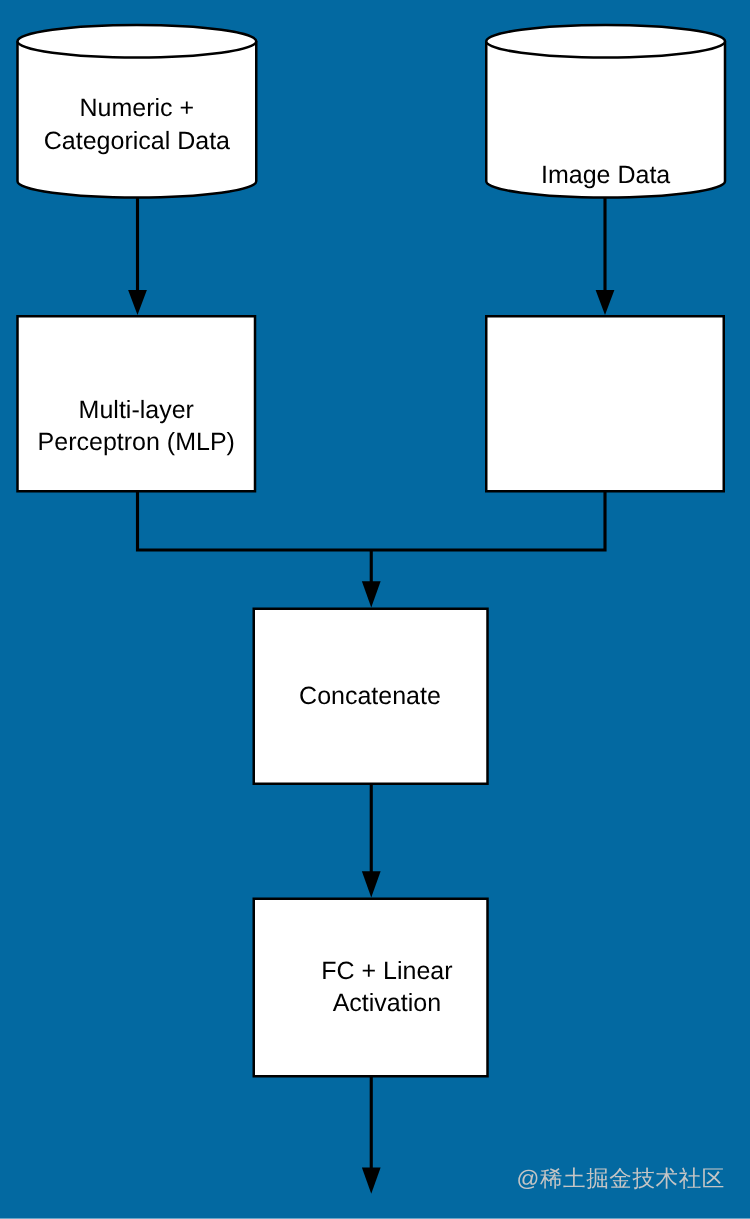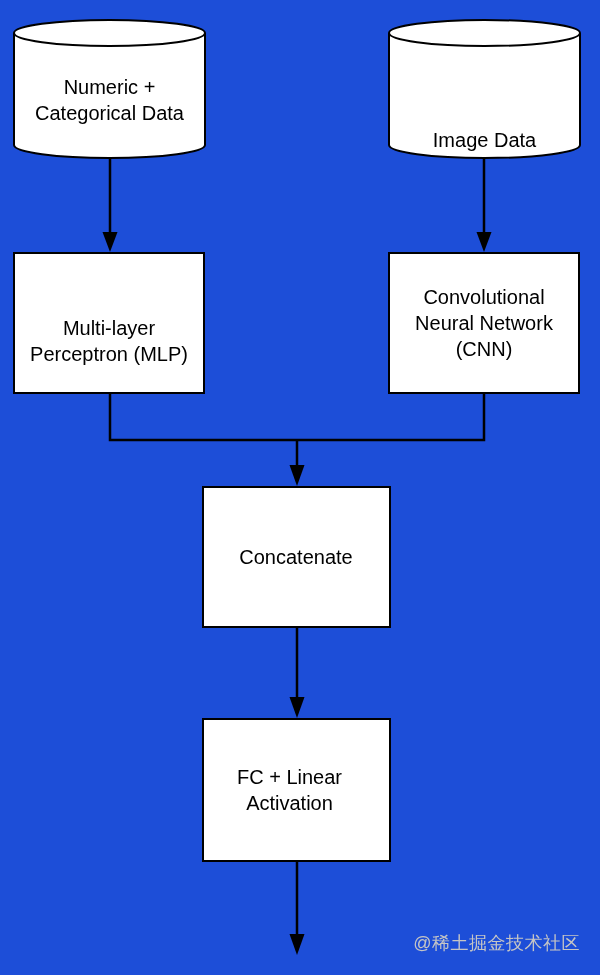--- a/index.html
+++ b/index.html
@@ -5,21 +5,21 @@
   html, body {
     margin: 0;
     padding: 0;
     background: #ffffff;
     font-family: "Liberation Sans", "DejaVu Sans", sans-serif;
   }
   .canvas {
     position: relative;
     width: 600px;
     height: 975px;
-    background: #1d4ed8;
+    background: #0369a1;
     overflow: hidden;
     text-decoration: underline;
   }
   .diagram-svg {
     position: absolute;
     left: 0;
     top: 0;
   }
   .node-label {
     position: absolute;
@@ -96,24 +96,21 @@
   </svg>
 
   <div class="node-label" style="left:14px;  top:44px;  width:191px; height:112px;">Numeric +
 Categorical Data</div>
 
   <div class="node-label" style="left:389px; top:44px;  width:191px; height:112px;margin-top:40px;">Image Data</div>
 
   <div class="node-label" style="left:14px;  top:253px; width:190px; height:176px;">Multi-layer
 Perceptron (MLP)</div>
 
-  <div class="node-label" style="left:389px; top:253px; width:190px; height:140px;">Convolutional
-Neural Network
-(CNN)</div>
 
   <div class="node-label" style="left:203px; top:487px; width:186px; height:140px;">Concatenate</div>
 
-  <div class="node-label" style="left:196px; top:719px; width:187px; height:142px;text-align:center;">FC + Linear
+  <div class="node-label" style="left:216px; top:719px; width:187px; height:142px;text-align:center;">FC + Linear
 Activation</div>
 
   <div class="watermark">@稀土掘金技术社区</div>
 
 </div>
 
 </body></html>

